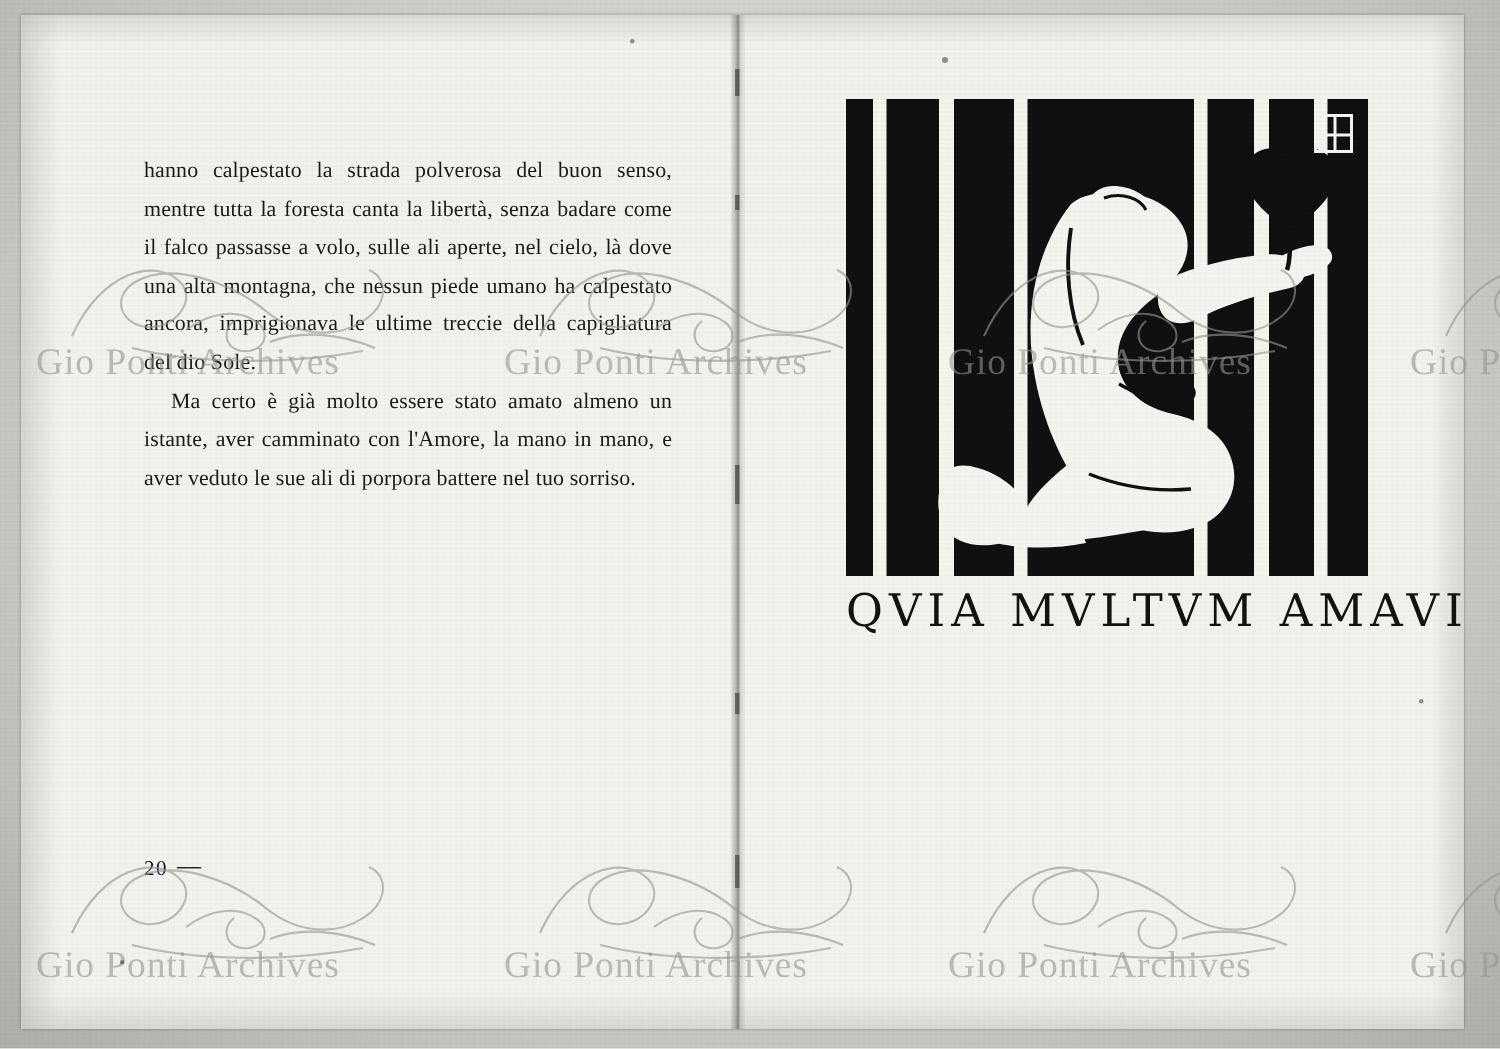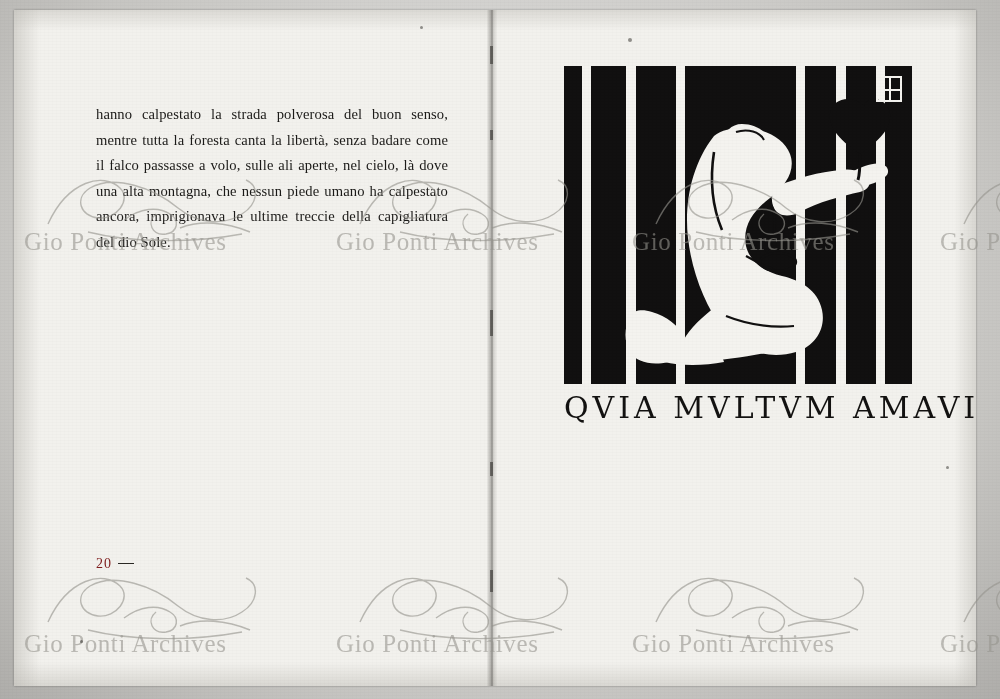--- a/index.html
+++ b/index.html
@@ -86,23 +86,23 @@
   }
   .body-text p {
     margin: 0;
   }
   .body-text p + p {
     text-indent: 18px;
   }
   .folio {
     position: absolute;
     left: 96px;
-    top: 556px;
+    top: 572px;
     font-size: 14px;
-    color: #7f1d1d;
+    color: #0f172a;
     letter-spacing: 1px;
     text-align: right;
   }
   .folio .dash {
     display: inline-block;
     width: 16px;
     border-bottom: 1px solid #2a2824;
     margin-left: 6px;
     vertical-align: 4px;
   }
@@ -224,20 +224,21 @@
     <div class="gutter-speck" style="top:36px;height:18px;"></div>
     <div class="gutter-speck" style="top:120px;height:10px;"></div>
     <div class="gutter-speck" style="top:300px;height:26px;"></div>
     <div class="gutter-speck" style="top:452px;height:14px;"></div>
     <div class="gutter-speck" style="top:560px;height:22px;"></div>
   </div>
 
   <div class="page-left">
     <div class="body-text">
       <p>hanno calpestato la strada polverosa del buon senso, mentre tutta la foresta canta la libertà, senza badare come il falco passasse a volo, sulle ali aperte, nel cielo, là dove una alta montagna, che nessun piede umano ha calpestato ancora, imprigionava le ultime treccie della capigliatura del dio Sole.</p>
+      <p>Ma certo è già molto essere stato amato almeno un istante, aver camminato con l'Amore, la mano in mano, e aver veduto le sue ali di porpora battere nel tuo sorriso.</p>
     </div>
   </div>
 
   <div class="folio">
     <span>20</span><span class="dash"></span>
   </div>
 
   <div class="page-right">
     <div class="plate">
       <div class="stripe" style="left:18px;width:9px;"></div>

